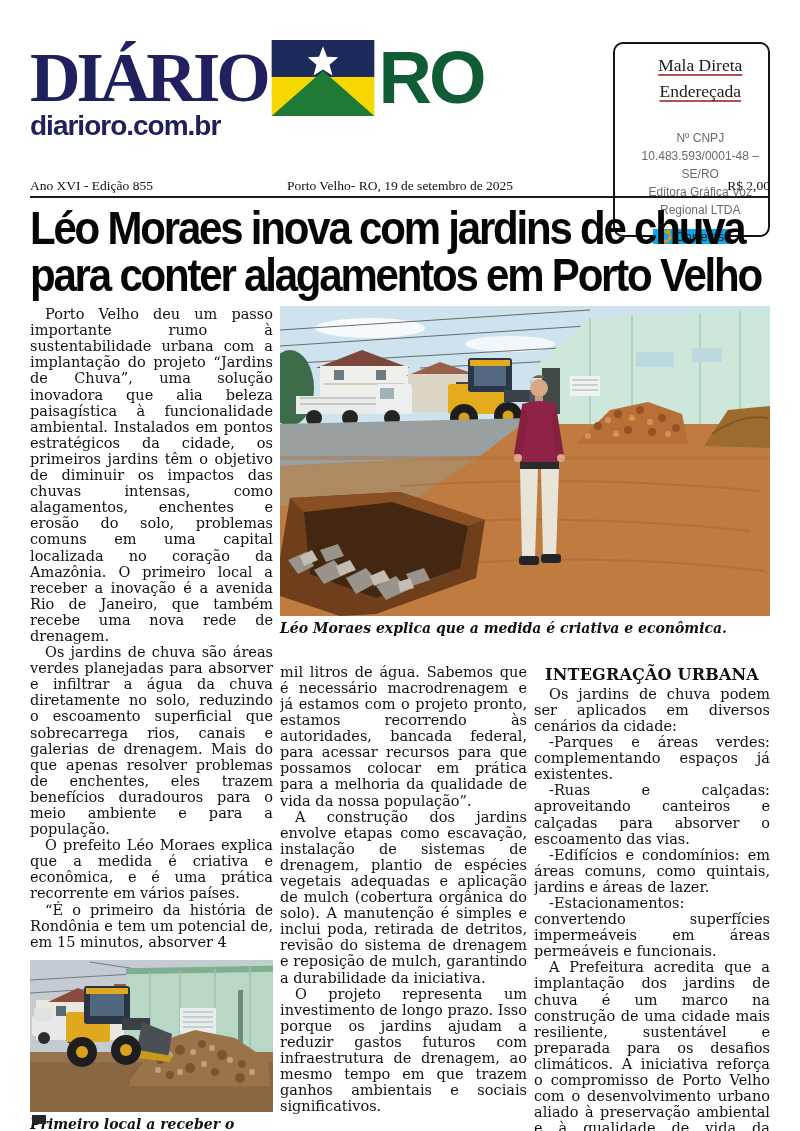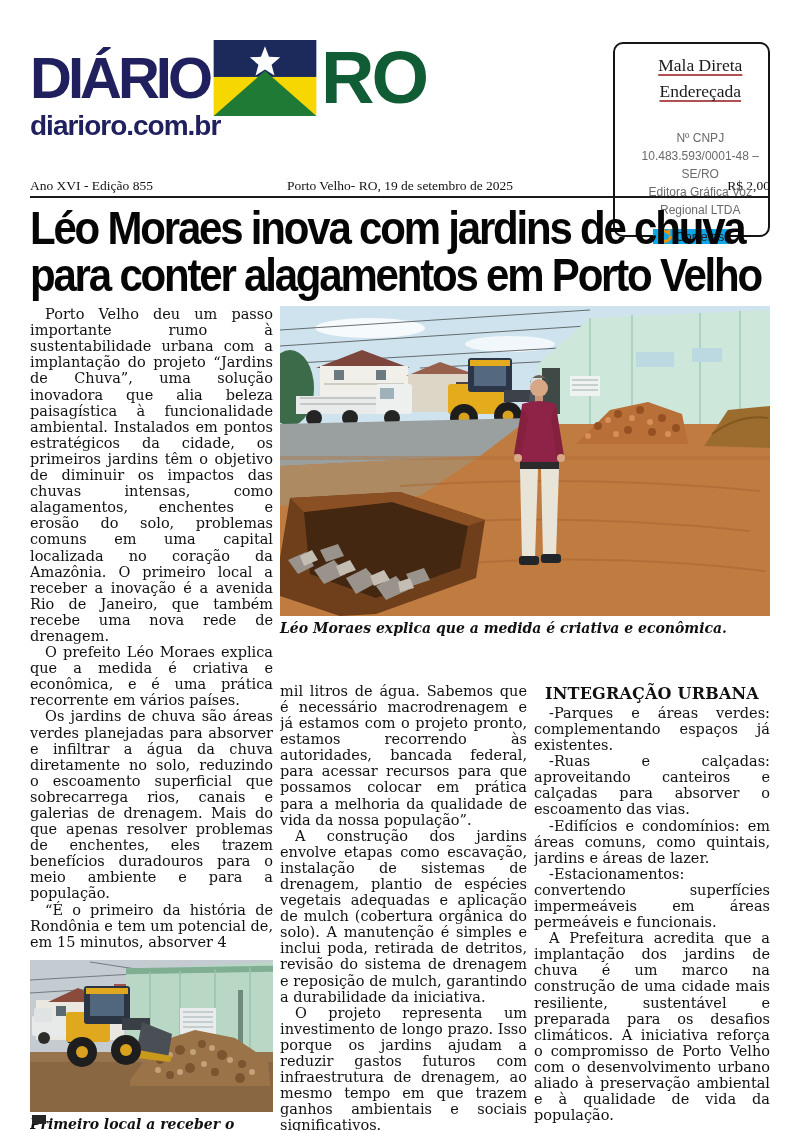--- a/index.html
+++ b/index.html
@@ -6,21 +6,21 @@
   .page{
     width:800px;height:1131px;margin:0 auto;background:#ffffff;
     position:relative;overflow:hidden;box-sizing:border-box;
     padding:40px 30px 0 30px;
     font-family:"DejaVu Serif", serif;color:#111;
   }
   
   .masthead{display:flex;justify-content:space-between;align-items:flex-start;height:128px;}
   .logo-group{display:flex;flex-direction:column;width:585px;}
   .logo-row{display:flex;align-items:center;line-height:0.92;}
-  .logo-diario{font-family:Liberation Sans, sans-serif;font-weight:bold;font-size:58px;letter-spacing:-4px;color:#20205e;text-align:center;}
+  .logo-diario{font-family:Liberation Serif, serif;font-weight:bold;font-size:70px;letter-spacing:-4px;color:#20205e;text-align:center;}
   .logo-ro{font-family:"Liberation Sans",sans-serif;font-weight:bold;font-size:74px;letter-spacing:-3px;color:#0f5c35;}
   .flag{margin:0 4px;flex:0 0 auto;}
   .logo-site{font-family:"Liberation Sans",sans-serif;font-weight:bold;font-size:28px;letter-spacing:-1px;color:#20205e;text-align:left;margin-top:-6px;padding-right:7px;}
   
   .mailbox{width:158px;border:2.5px solid #151515;border-radius:10px;position:relative;text-align:center;padding:8px 5px 16px 23px;box-sizing:border-box;margin-top:2px;}
   .mailbox .mtitle{font-family:"Liberation Serif",serif;font-size:17.5px;color:#1a1a1a;line-height:1.5;}
   .mailbox .mtitle span{text-decoration:underline;text-decoration-color:#b05050;text-decoration-thickness:1.5px;text-underline-offset:3px;}
   .mailbox .mfine{font-family:Liberation Sans, sans-serif;font-size:12px;color:#6a6a6a;line-height:1.5;margin-top:24px;}
   .correios{position:absolute;left:50%;bottom:-9px;transform:translateX(-50%);background:#0ea5e9;padding:0 5px;display:flex;align-items:center;gap:3px;font-family:"Liberation Sans",sans-serif;font-size:13px;color:#222;white-space:nowrap;}
   
@@ -92,22 +92,22 @@
 
   <div class="headline">
     <div>Léo Moraes inova com jardins de chuva</div>
     <div>para conter alagamentos em Porto Velho</div>
   </div>
 
   <div class="article">
 
     <div class="col1 bodytext">
       <p>Porto Velho deu um passo importante rumo à sustentabilidade urbana com a implantação do projeto “Jardins de Chuva”, uma solução inovadora que alia beleza paisagística à funcionalidade ambiental. Instalados em pontos estratégicos da cidade, os primeiros jardins têm o objetivo de diminuir os impactos das chuvas intensas, como alagamentos, enchentes e erosão do solo, problemas comuns em uma capital localizada no coração da Amazônia. O primeiro local a receber a inovação é a avenida Rio de Janeiro, que também recebe uma nova rede de drenagem.</p>
+      <p>Os jardins de chuva são áreas verdes planejadas para absorver e infiltrar a água da chuva diretamente no solo, reduzindo o escoamento superficial que sobrecarrega rios, canais e galerias de drenagem. Mais do que apenas resolver problemas de enchentes, eles trazem benefícios duradouros para o meio ambiente e para a população.</p>
       <p>O prefeito Léo Moraes explica que a medida é criativa e econômica, e é uma prática recorrente em vários países.</p>
-      <p>Os jardins de chuva são áreas verdes planejadas para absorver e infiltrar a água da chuva diretamente no solo, reduzindo o escoamento superficial que sobrecarrega rios, canais e galerias de drenagem. Mais do que apenas resolver problemas de enchentes, eles trazem benefícios duradouros para o meio ambiente e para a população.</p>
       <p>“É o primeiro da história de Rondônia e tem um potencial de, em 15 minutos, absorver 4</p>
 
       <div class="photo2-wrap">
         <svg class="photo-frame" width="243" height="152" viewBox="0 0 243 152">
           <rect x="0" y="0" width="243" height="152" fill="#c4ccd1"></rect>
 
           <path d="M0,20 L243,6 M0,33 L243,18 M60,2 L243,30" stroke="#52585c" stroke-width="0.7" fill="none"></path>
 
           <rect x="6" y="40" width="88" height="40" fill="#e9e7e0"></rect>
           <polygon points="18,42 48,28 80,42" fill="#8a4a3c"></polygon>
@@ -288,20 +288,21 @@
     </div>
 
     <div class="col2 bodytext">
       <p class="noindent">mil litros de água. Sabemos que é necessário macrodrenagem e já estamos com o projeto pronto, estamos recorrendo às autoridades, bancada federal, para acessar recursos para que possamos colocar em prática para a melhoria da qualidade de vida da nossa população”.</p>
       <p>A construção dos jardins envolve etapas como escavação, instalação de sistemas de drenagem, plantio de espécies vegetais adequadas e aplicação de mulch (cobertura orgânica do solo). A manutenção é simples e inclui poda, retirada de detritos, revisão do sistema de drenagem e reposição de mulch, garantindo a durabilidade da iniciativa.</p>
       <p>O projeto representa um investimento de longo prazo. Isso porque os jardins ajudam a reduzir gastos futuros com infraestrutura de drenagem, ao mesmo tempo em que trazem ganhos ambientais e sociais significativos.</p>
     </div>
 
     <div class="col3 bodytext">
       <div class="col3-heading">INTEGRAÇÃO URBANA</div>
+      <p>Os jardins de chuva podem ser aplicados em diversos cenários da cidade:</p>
       <p>-Parques e áreas verdes: complementando espaços já existentes.</p>
       <p>-Ruas e calçadas: aproveitando canteiros e calçadas para absorver o escoamento das vias.</p>
       <p>-Edifícios e condomínios: em áreas comuns, como quintais, jardins e áreas de lazer.</p>
       <p>-Estacionamentos: convertendo superfícies impermeáveis em áreas permeáveis e funcionais.</p>
       <p>A Prefeitura acredita que a implantação dos jardins de chuva é um marco na construção de uma cidade mais resiliente, sustentável e preparada para os desafios climáticos. A iniciativa reforça o compromisso de Porto Velho com o desenvolvimento urbano aliado à preservação ambiental e à qualidade de vida da população.</p>
     </div>
 
   </div>
 
   <div class="corner-mark"></div>

